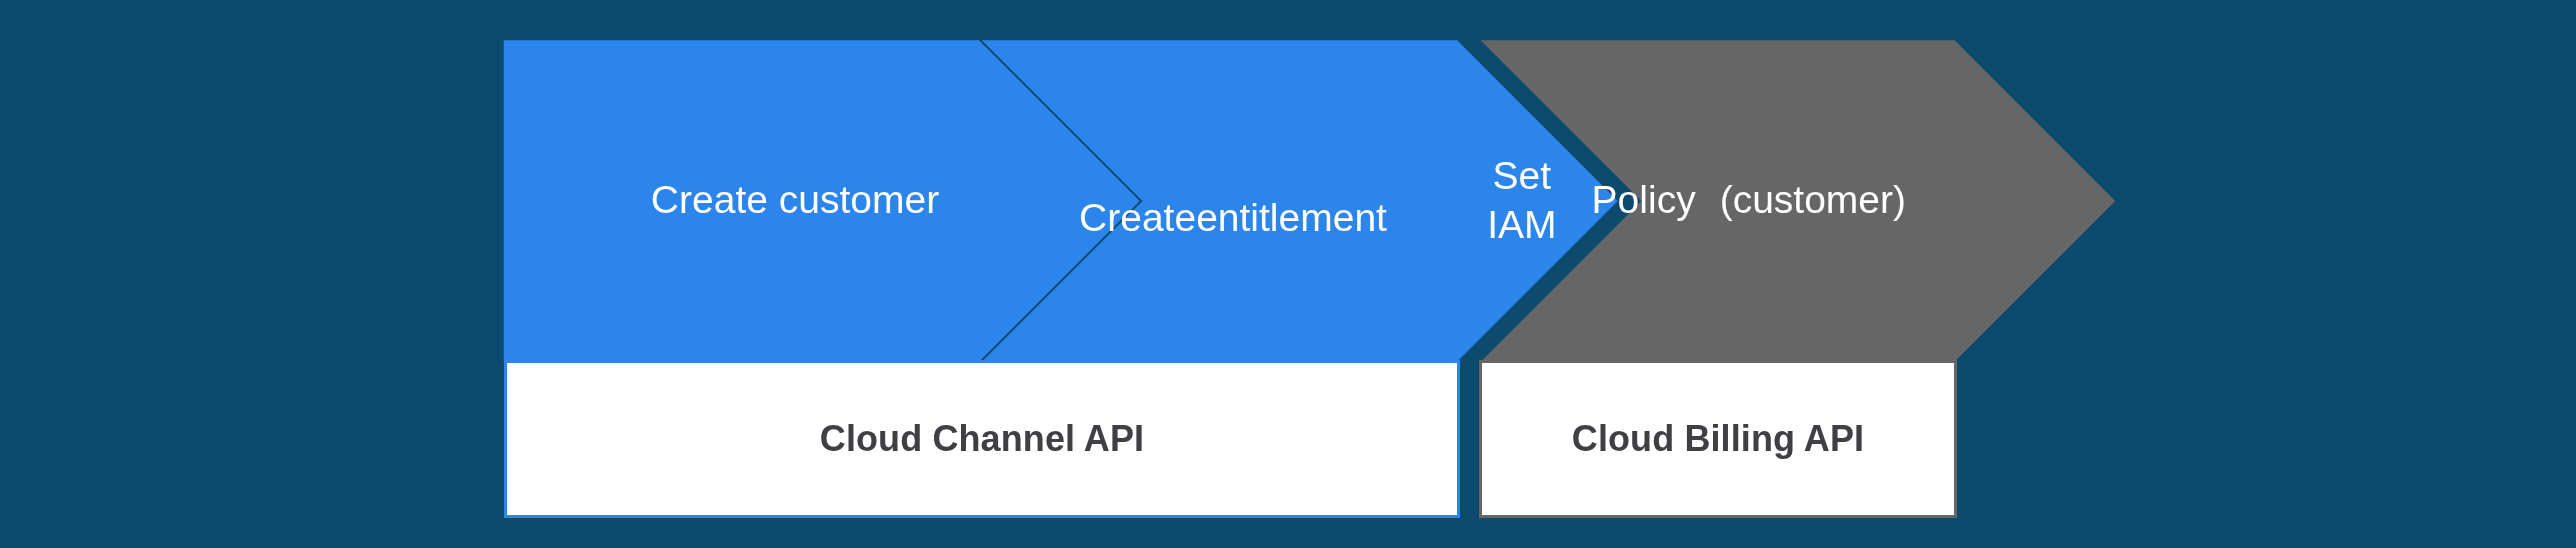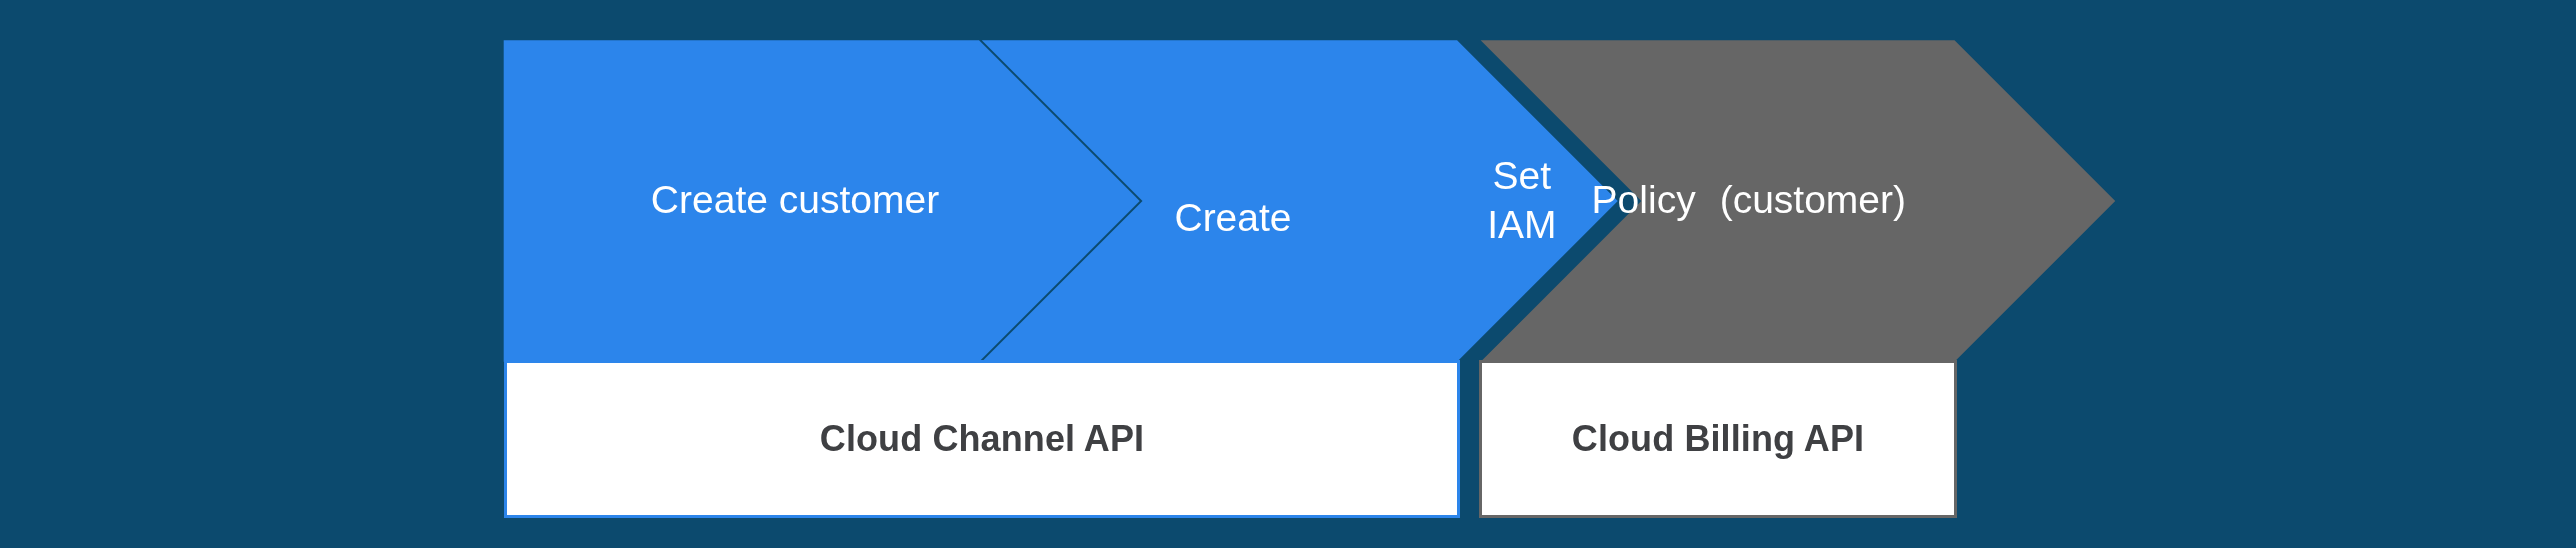--- a/index.html
+++ b/index.html
@@ -92,21 +92,21 @@
              L 2821 58
              L 3053 290
              L 2821 522
              L 2137 522
              L 2369 290
              Z"></path>
   </svg>
 
   <div class="stage-label" id="stage-label-0">Create customer</div>
 
-  <div class="stage-label" id="stage-label-1"><span>Create</span><br></div>
+  <div class="stage-label" id="stage-label-1"><span>Create</span><br><span>entitlement</span></div>
 
   <div class="stage-label" id="stage-label-2"><span>Set IAM</span><br><span>Policy</span><br><span>(customer)</span></div>
 
   <div class="api-box" id="api-box-0">
     <span class="api-box-label">Cloud Channel API</span>
   </div>
 
   <div class="api-box" id="api-box-1">
     <span class="api-box-label">Cloud Billing API</span>
   </div>

